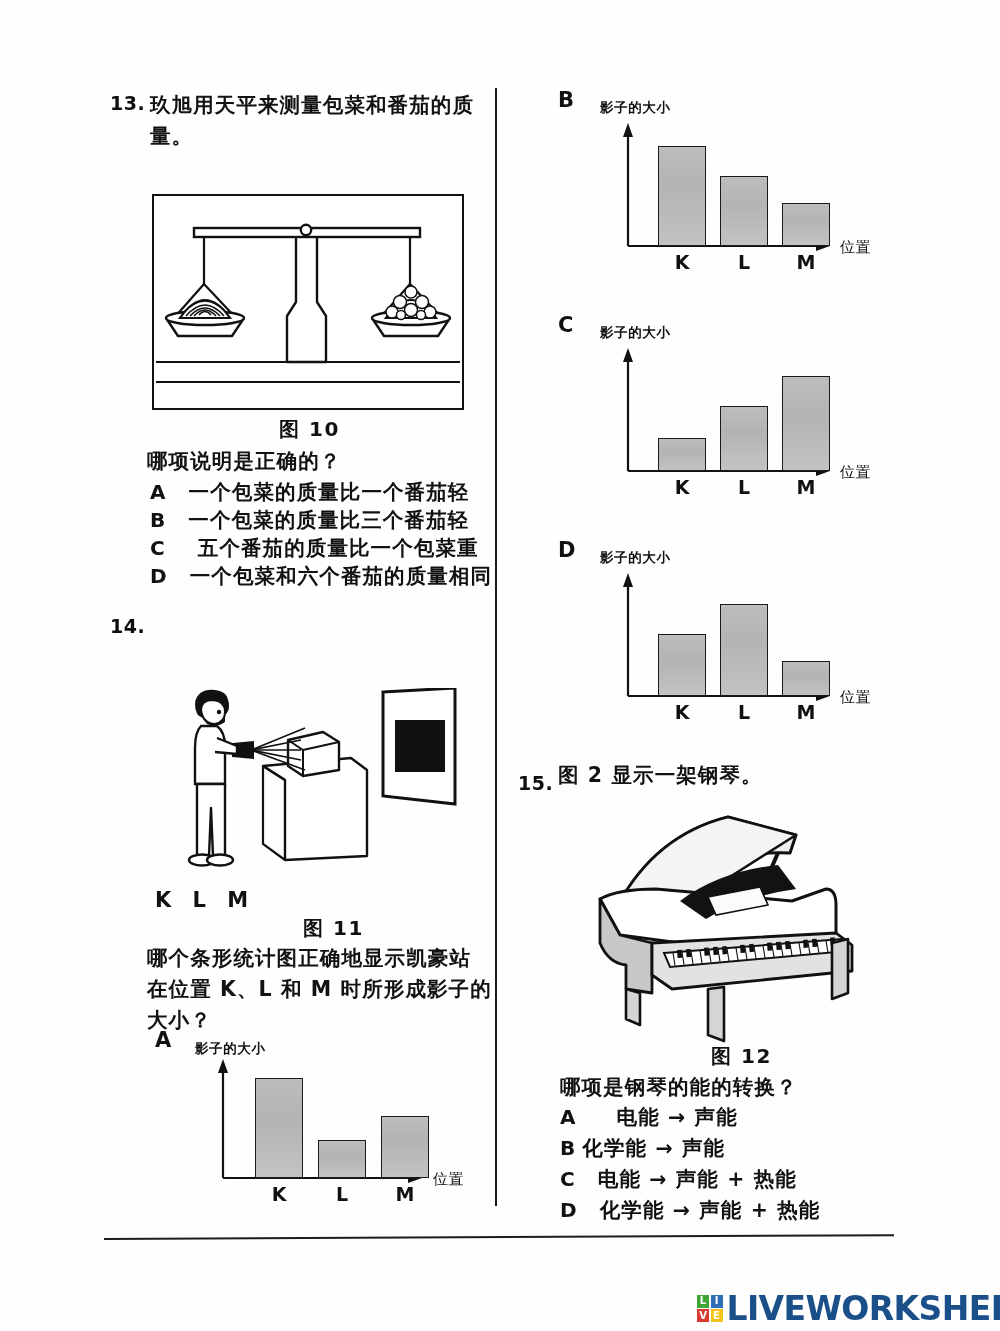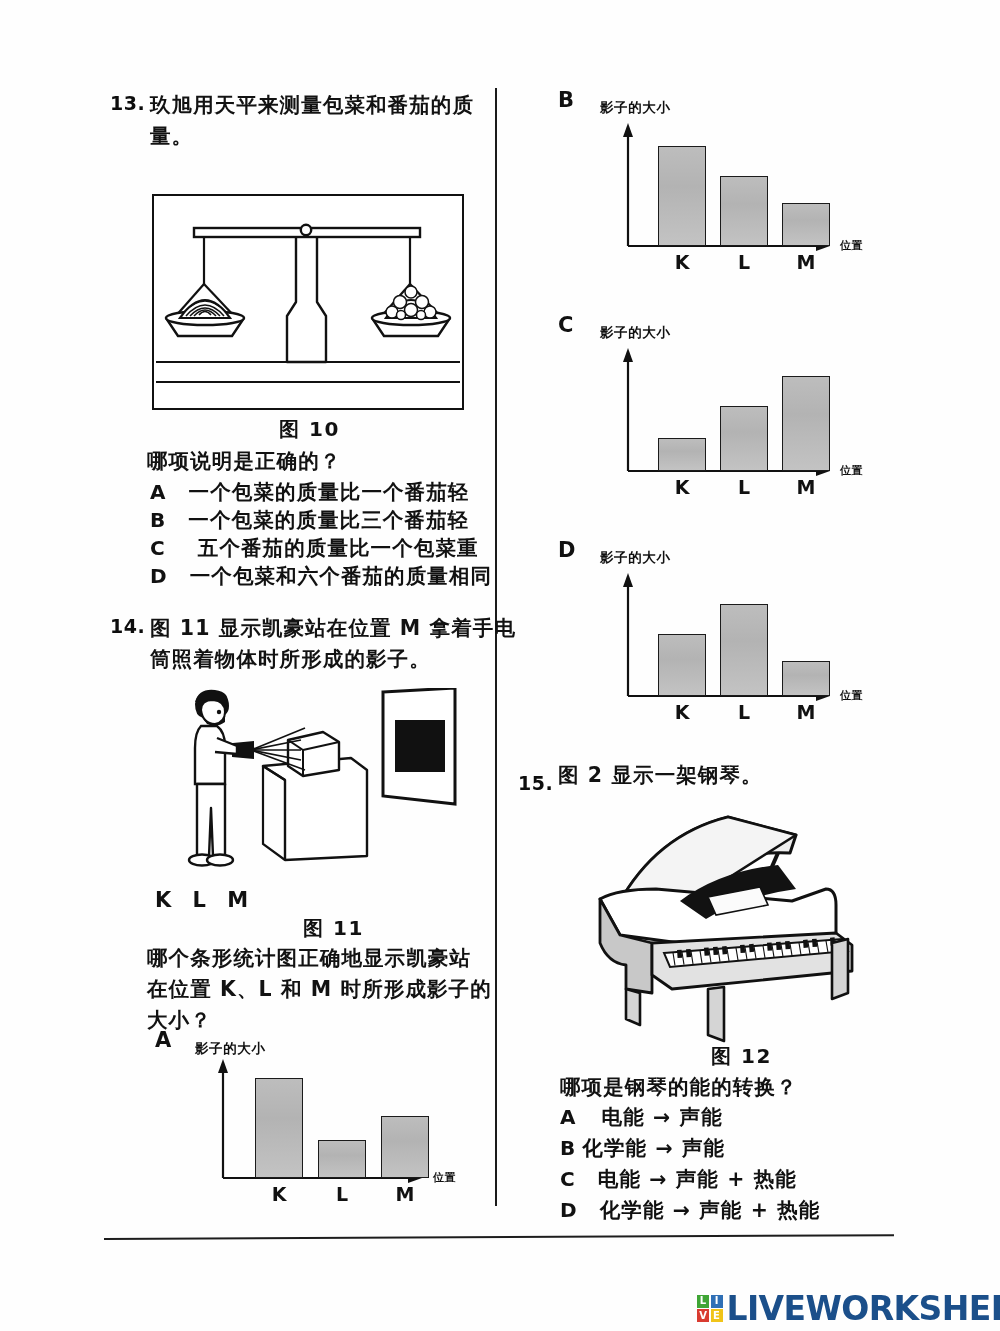--- a/index.html
+++ b/index.html
@@ -98,22 +98,22 @@
   .chart { position: absolute; }
   .chart .axis-label-y {
     position: absolute;
     font-size: 13.5px;
     font-weight: bold;
     letter-spacing: .6px;
     white-space: nowrap;
   }
   .chart .axis-label-x {
     position: absolute;
-    font-size: 11px;
-    font-weight: bold;
+    font-size: 15px;
+    font-weight: normal;
     letter-spacing: .6px;
     white-space: nowrap;
   }
   .chart .chart-letter {
     position: absolute;
     font-size: 21px;
     font-weight: bold;
   }
   .bar {
     position: absolute;
@@ -249,24 +249,20 @@
     <span class="optletter">C</span>
     <span class="opttext" style="margin-left:28px;">五个番茄的质量比一个包菜重</span>
   </div>
   <div class="abs" style="left:150px; top:562px;">
     <span class="optletter">D</span>
     <span class="opttext" style="margin-left:18px;">一个包菜和六个番茄的质量相同</span>
   </div>
 
   <div class="abs" style="left:110px; top:615px;">
     <span class="qnum">14.</span>
-  </div>
-  <div class="abs" style="left:150px; top:613px;">
-    <div class="cn">图 11 显示凯豪站在位置 M 拿着手电</div>
-    <div class="cn">筒照着物体时所形成的影子。</div>
   </div>
 
   <div class="abs" style="left:155px; top:688px;">
     <svg width="320" height="200" viewBox="0 0 320 200">
 
       <path d="M228 4 L300 0 L300 116 L228 108 Z" fill="#fff" stroke="#111" stroke-width="3"></path>
       <rect x="240" y="32" width="50" height="52" fill="#111"></rect>
 
       <path d="M108 78 L196 70 L212 82 L212 168 L130 172 L130 92 Z" fill="#fff" stroke="#111" stroke-width="2.4" stroke-linejoin="round"></path>
       <line x1="108" y1="78" x2="130" y2="92" stroke="#111" stroke-width="2.2"></line>
@@ -468,21 +464,21 @@
   <div class="abs" style="left:690px; top:1043px;">
     <span class="figcap">图 12</span>
   </div>
 
   <div class="abs" style="left:560px; top:1072px;">
     <span class="cn">哪项是钢琴的能的转换？</span>
   </div>
 
   <div class="abs" style="left:560px; top:1103px;">
     <span class="optletter">A</span>
-    <span class="opttext" style="margin-left:5px;padding-left:16px;">电能 → 声能</span>
+    <span class="opttext" style="margin-left:20px;padding-left:16px;">电能 → 声能</span>
   </div>
   <div class="abs" style="left:560px; top:1134px;">
     <span class="optletter">B</span>
     <span class="opttext" style="margin-left:2px;">化学能 → 声能</span>
   </div>
   <div class="abs" style="left:560px; top:1165px;">
     <span class="optletter">C</span>
     <span class="opttext" style="margin-left:18px;">电能 → 声能 + 热能</span>
   </div>
   <div class="abs" style="left:560px; top:1196px;">

